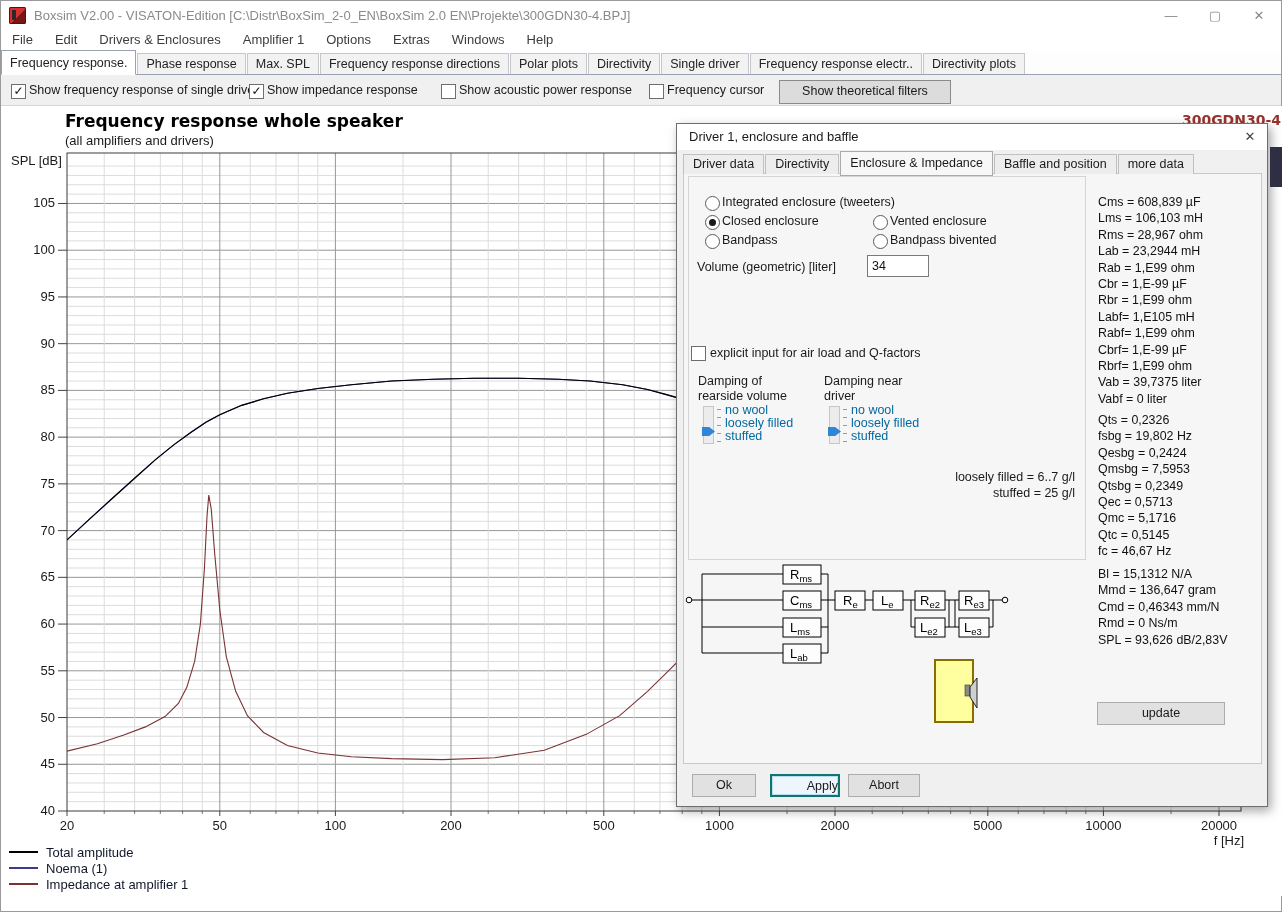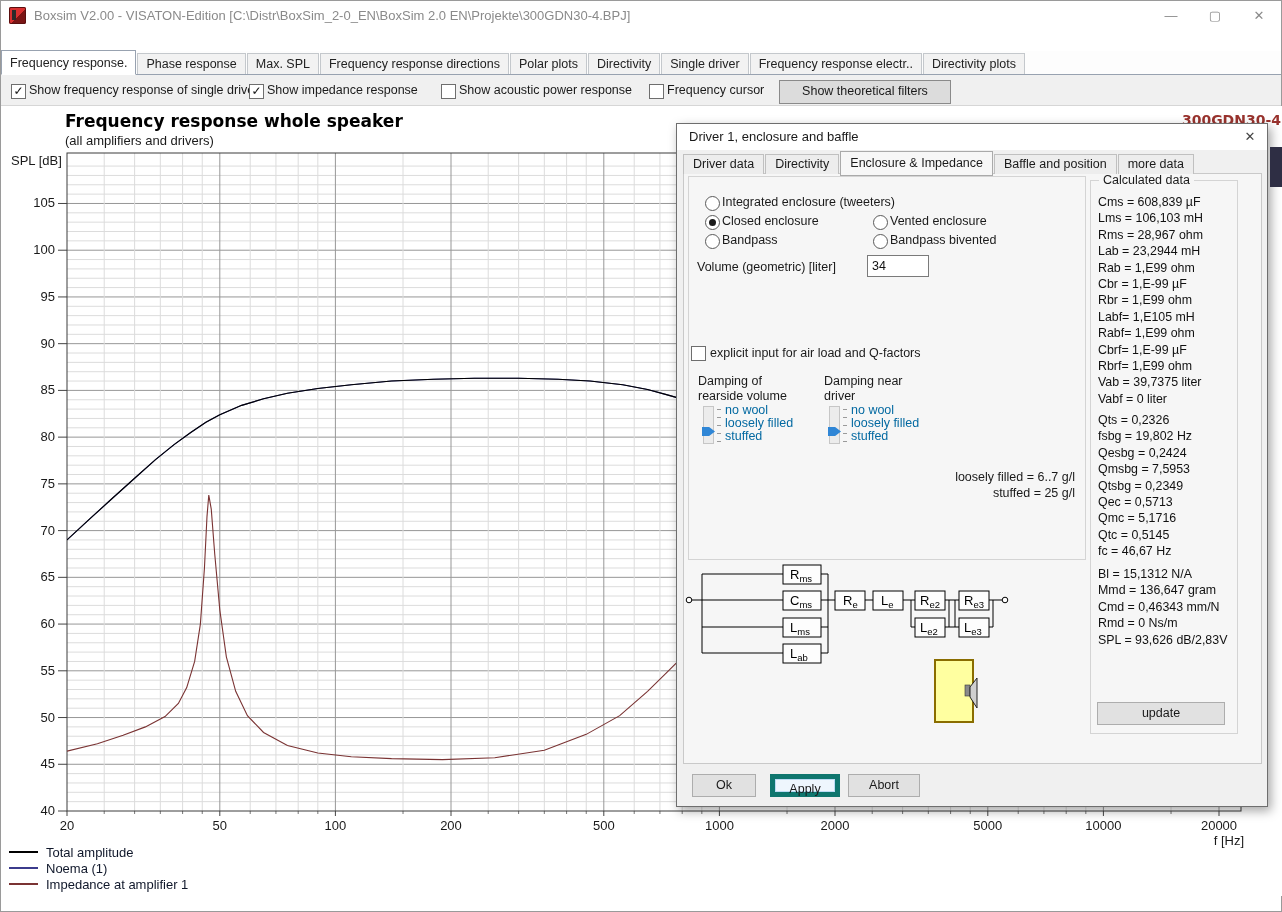--- a/index.html
+++ b/index.html
@@ -66,21 +66,21 @@
           padding:0 4px;box-sizing:border-box;font-family:"Liberation Sans",sans-serif;}
   .groove{position:absolute;width:11px;height:38px;background:#ececec;border:1px solid #c6c6c6;box-sizing:border-box;}
   .thumb{position:absolute;width:13px;height:9px;background:#2f86d6;
          clip-path:polygon(0 0,55% 0,100% 50%,55% 100%,0 100%);}
   .stick{position:absolute;width:4px;height:1px;background:#9a9a9a;}
   .slabels{position:absolute;font-size:12.5px;color:#0369a1;line-height:13px;white-space:nowrap;}
   .gnote{position:absolute;width:200px;text-align:right;font-size:12.5px;color:#1a1a1a;}
   .calccol{position:absolute;left:421px;width:134px;font-size:12.4px;color:#111;line-height:16.4px;white-space:nowrap;}
   .dbtn{position:absolute;height:23px;background:#e1e1e1;border:1px solid #adadad;font-size:12.5px;color:#1a1a1a;
         text-align:center;line-height:21px;box-sizing:border-box;}
-  .dbtn.focus{background:#eef6fd;border:5px solid #0f766e;box-shadow:inset 0 0 0 1px #bcdcf5;}
+  .dbtn.focus{background:#eef6fd;border:2px solid #0f766e;box-shadow:inset 0 0 0 1px #bcdcf5;text-align:right;}
   
   .statusbar{position:absolute;left:0;top:895px;width:100%;height:17px;background:#f0f0f0;
              border-top:1px solid #cfcfcf;box-sizing:border-box;}
   .statustext{position:absolute;left:3px;top:1px;font-size:12px;color:#23235e;}
   .axis-sliver{position:absolute;left:1269px;top:146px;width:13px;height:40px;background:#2e2e44;z-index:25;}
 </style>
 </head>
 <body>
 
 <div id="app">
@@ -88,20 +88,30 @@
   <div class="titlebar">
     <div class="appicon"></div>
     <div class="wtitle">Boxsim V2.00 - VISATON-Edition [C:\Distr\BoxSim_2-0_EN\BoxSim 2.0 EN\Projekte\300GDN30-4.BPJ]</div>
     <div class="wctrls">
       <div class="wbtn">—</div>
       <div class="wbtn">▢</div>
       <div class="wbtn">✕</div>
     </div>
   </div>
 
+  <div class="menubar">
+    <div class="menuitem">File</div>
+    <div class="menuitem">Edit</div>
+    <div class="menuitem">Drivers &amp; Enclosures</div>
+    <div class="menuitem">Amplifier 1</div>
+    <div class="menuitem">Options</div>
+    <div class="menuitem">Extras</div>
+    <div class="menuitem">Windows</div>
+    <div class="menuitem">Help</div>
+  </div>
 
   <div class="tabbar">
     <div class="mtab active">Frequency response.</div>
     <div class="mtab">Phase response</div>
     <div class="mtab">Max. SPL</div>
     <div class="mtab">Frequency response directions</div>
     <div class="mtab">Polar plots</div>
     <div class="mtab">Directivity</div>
     <div class="mtab">Single driver</div>
     <div class="mtab">Frequency response electr..</div>
@@ -396,23 +406,20 @@
     <div class="thumb" style="left:151px;top:303px"></div>
     <div class="slabels" style="left:174px;top:280px">
       <div>no wool</div>
       <div>loosely filled</div>
       <div>stuffed</div>
     </div>
 
     <div class="gnote" style="left:198px;top:346px">loosely filled = 6..7 g/l</div>
     <div class="gnote" style="left:198px;top:362px">stuffed = 25 g/l</div>
 
-    <div class="gbox" style="left:413px;top:56px;width:146px;height:552px">
-      <span class="glegend">Calculated data</span>
-    </div>
     <div class="calccol" style="top:70px">
       <div>Cms = 608,839 µF</div>
         <div>Lms = 106,103 mH</div>
       <div>Rms = 28,967 ohm</div>
         <div>Lab = 23,2944 mH</div>
       <div>Rab = 1,E99 ohm</div>
         <div>Cbr = 1,E-99 µF</div>
       <div>Rbr = 1,E99 ohm</div>
         <div>Labf= 1,E105 mH</div>
       <div>Rabf= 1,E99 ohm</div>

